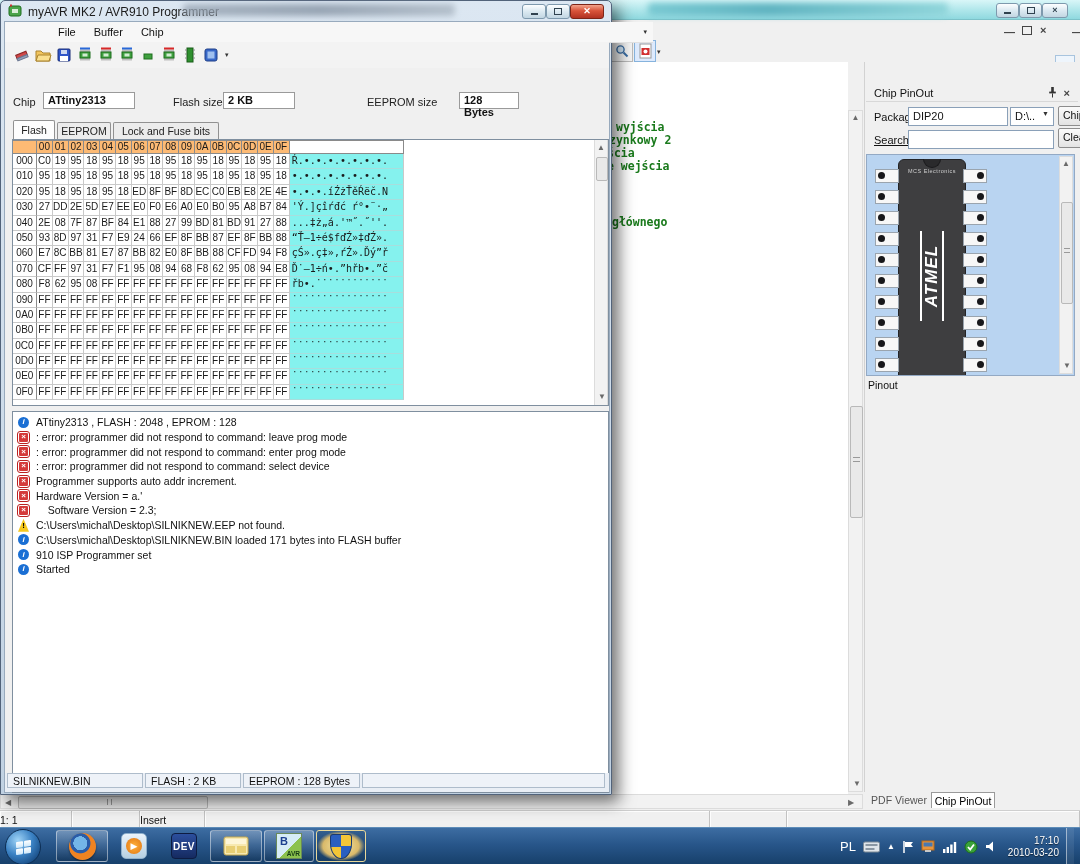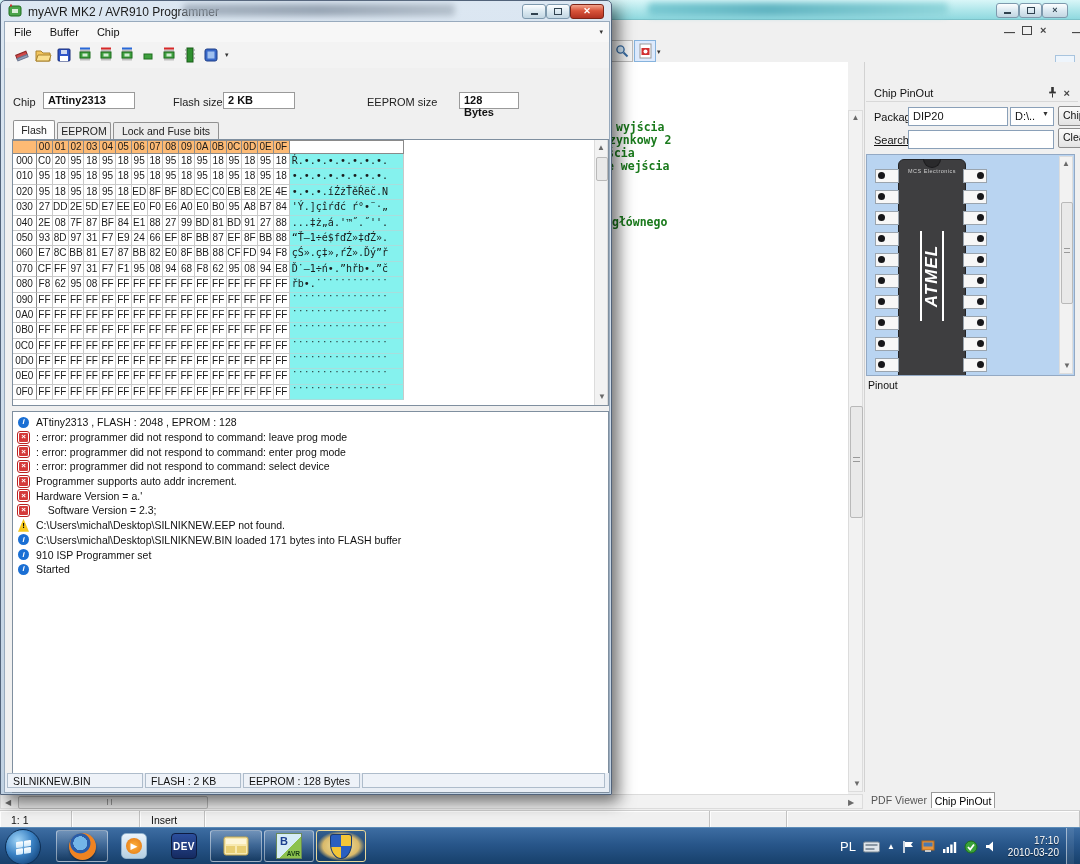--- a/index.html
+++ b/index.html
@@ -38,30 +38,30 @@
   #atmel{position:absolute;left:-12px;top:104px;width:90px;text-align:center;transform:rotate(-90deg);
     color:#fff;font-weight:bold;font-style:italic;font-size:17px;letter-spacing:1px;border-top:2px solid #fff;border-bottom:2px solid #fff;}
   #vendor{position:absolute;left:0;top:8px;width:100%;text-align:center;color:#cfcfcf;font-size:5.5px;letter-spacing:.5px;}
   .dtab{position:absolute;top:792px;height:16px;font-size:10.5px;display:flex;align-items:center;justify-content:center;box-sizing:border-box;}
   .dtab.sel{background:#fff;border:1px solid #9a9a9a;border-bottom:none;color:#000;}
   .dtab.unsel{color:#555;}
 
   
   #ide-status{left:0;top:810px;width:1080px;height:17px;background:#f0f0f0;border-top:1px solid #cfcfcf;display:flex;}
   .iscell{border-right:1px solid #c2c2c2;box-shadow:inset 1px 1px 0 #fdfdfd;font-size:10.5px;
-    display:flex;align-items:center;padding-left:11px;box-sizing:border-box;height:100%;}
+    display:flex;align-items:center;padding-left:0;box-sizing:border-box;height:100%;}
 
   
   #prog{left:0;top:0;width:612px;height:795px;z-index:10;
     background:linear-gradient(#dce7f2,#c0d1e2);border:1px solid #52637a;border-radius:5px 5px 0 0;
     box-shadow:7px 7px 16px rgba(0,0,0,.55);box-sizing:border-box;}
   #prog-title{position:absolute;left:0;top:0;width:100%;height:20px;}
   #prog-title .txt{position:absolute;left:27px;top:4px;font-size:12px;color:#1c1c1c;}
   #prog-body{position:absolute;left:3px;top:20px;width:606px;height:772px;background:#f0f0f0;border:1px solid #98aabd;box-sizing:border-box;}
-  #prog-menubar{position:absolute;left:0;top:0;width:100%;height:20px;background:#f7f7f7;border-bottom:1px solid #e0e0e0;display:flex;align-items:center;}
+  #prog-menubar{position:absolute;left:0;top:0;width:100%;height:20px;background:#f7f7f7;border-bottom:1px solid #e0e0e0;display:flex;align-items:center;padding-left:44px;}
   .mitem{padding:2px 9px;font-size:11px;}
   #prog-toolbar{position:absolute;left:0;top:20px;width:100%;height:26px;background:#f3f3f3;display:flex;align-items:center;padding-left:6px;box-sizing:border-box;}
   .tbi{width:21px;height:20px;display:flex;align-items:center;justify-content:center;}
   .fieldlabel{position:absolute;font-size:11px;color:#222;}
   .fieldbox{position:absolute;height:17px;background:#fff;border:1px solid #9a9a9a;box-sizing:border-box;
     font-size:11px;font-weight:bold;padding:1px 4px;}
   .ptab{position:absolute;top:100px;height:17px;font-size:10.5px;display:flex;align-items:center;justify-content:center;
     border:1px solid #919191;border-bottom:none;background:#ececec;color:#222;box-sizing:border-box;border-radius:2px 2px 0 0;}
   .ptab.sel{background:#fdfdfd;height:19px;top:98px;z-index:2;}
 
@@ -440,21 +440,21 @@
               <div class="hcell byte">0B</div>
               <div class="hcell byte">0C</div>
               <div class="hcell byte">0D</div>
               <div class="hcell byte">0E</div>
               <div class="hcell byte">0F</div>
               <div class="hcell" style="width: 114px; background: rgb(255, 255, 255);"></div>
             </div>
             <div class="hrow">
               <div class="hcell addr">000</div>
               <div class="hcell byte">C0</div>
-              <div class="hcell byte">20</div>
+              <div class="hcell byte">19</div>
               <div class="hcell byte">95</div>
               <div class="hcell byte">18</div>
               <div class="hcell byte">95</div>
               <div class="hcell byte">18</div>
               <div class="hcell byte">95</div>
               <div class="hcell byte">18</div>
               <div class="hcell byte">95</div>
               <div class="hcell byte">18</div>
               <div class="hcell byte">95</div>
               <div class="hcell byte">18</div>

